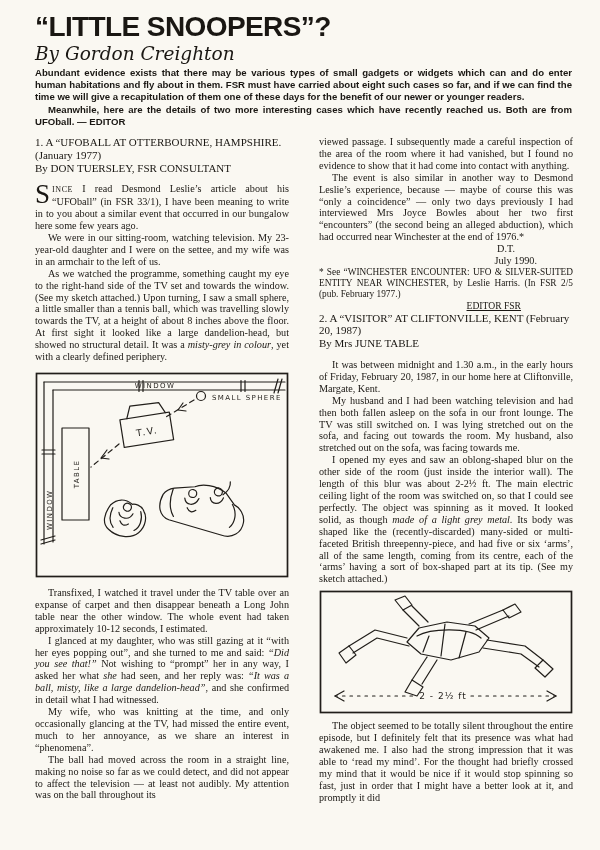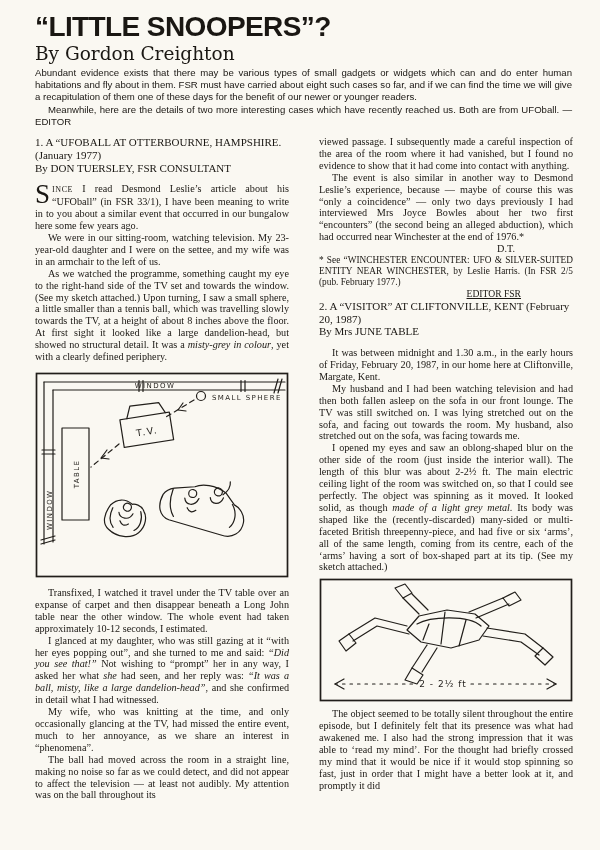--- a/index.html
+++ b/index.html
@@ -8,25 +8,25 @@
     position:relative;width:600px;height:850px;box-sizing:border-box;
     background:#faf8f2;color:#1a1713;overflow:hidden;
     padding:12px 28px 0 35px;
   }
   
   .title{
     font-family:"Liberation Sans",sans-serif;font-weight:bold;
     font-size:28px;letter-spacing:-0.6px;line-height:30px;margin:0;
   }
   .byline{
-    font-family:"DejaVu Serif",serif;
+    font-family:"DejaVu Serif",serif;font-style:italic;
     font-size:18.5px;line-height:22px;margin:1px 0 2px 0;
   }
   .intro{
-    font-family:"Liberation Sans",sans-serif;font-weight:normal;
+    font-family:"Liberation Sans",sans-serif;font-weight:bold;
     font-size:9.6px;line-height:12.2px;text-align:justify;
   }
   .intro p{margin:0;}
   .intro .ind{text-indent:13px;}
   
   .cols{display:flex;gap:30px;margin-top:8px;}
   .col{
     width:261px;font-family:"Liberation Serif",serif;
     font-size:10.2px;line-height:11.9px;text-align:justify;
   }
@@ -144,20 +144,21 @@
       <p class="ind">Transfixed, I watched it travel under the TV table over an expanse of carpet and then disappear beneath a Long John table near the other window. The whole event had taken approximately 10-12 seconds, I estimated.</p>
       <p class="ind"><span>I glanced at my daughter, who was still gazing at it “with her eyes popping out”, and she turned to me and said: </span><i>“Did you see that!”</i><span> Not wishing to “prompt” her in any way, I asked her what </span><i>she</i><span> had seen, and her reply was: </span><i>“It was a ball, misty, like a large dandelion-head”</i><span>, and she confirmed in detail what I had witnessed.</span></p>
       <p class="ind">My wife, who was knitting at the time, and only occasionally glancing at the TV, had missed the entire event, much to her annoyance, as we share an interest in “phenomena”.</p>
       <p class="ind">The ball had moved across the room in a straight line, making no noise so far as we could detect, and did not appear to affect the television — at least not audibly. My attention was on the ball throughout its</p>
     </div>
 
     <div class="col">
       <p>viewed passage. I subsequently made a careful inspection of the area of the room where it had vanished, but I found no evidence to show that it had come into contact with anything.</p>
       <p class="ind">The event is also similar in another way to Desmond Leslie’s experience, because — maybe of course this was “only a coincidence” — only two days previously I had interviewed Mrs Joyce Bowles about her two first “encounters” (the second being an alleged abduction), which had occurred near Winchester at the end of 1976.*</p>
       <p class="sig1">D.T.</p>
+      <p class="sig2">July 1990.</p>
       <p class="footnote">* See “WINCHESTER ENCOUNTER: UFO &amp; SILVER-SUITED ENTITY NEAR WINCHESTER, by Leslie Harris. (In FSR 2/5 (pub. February 1977.)</p>
       <p class="footnote-sig">EDITOR FSR</p>
 
       <h3 class="case-heading">
         <span>2. A “VISITOR” AT CLIFTONVILLE, KENT (February 20, 1987)</span><br>
         <span>By Mrs JUNE TABLE</span>
       </h3>
       <p class="ind">It was between midnight and 1.30 a.m., in the early hours of Friday, February 20, 1987, in our home here at Cliftonville, Margate, Kent.</p>
       <p class="ind">My husband and I had been watching television and had then both fallen asleep on the sofa in our front lounge. The TV was still switched on. I was lying stretched out on the sofa, and facing out towards the room. My husband, also stretched out on the sofa, was facing towards me.</p>
       <p class="ind"><span>I opened my eyes and saw an oblong-shaped blur on the other side of the room (just inside the interior wall). The length of this blur was about 2-2½ ft. The main electric ceiling light of the room was switched on, so that I could see perfectly. The object was spinning as it moved. It looked solid, as though </span><i>made of a light grey metal.</i><span> Its body was shaped like the (recently-discarded) many-sided or multi-faceted British threepenny-piece, and had five or six ‘arms’, all of the same length, coming from its centre, each of the ‘arms’ having a sort of box-shaped part at its tip. (See my sketch attached.)</span></p>

